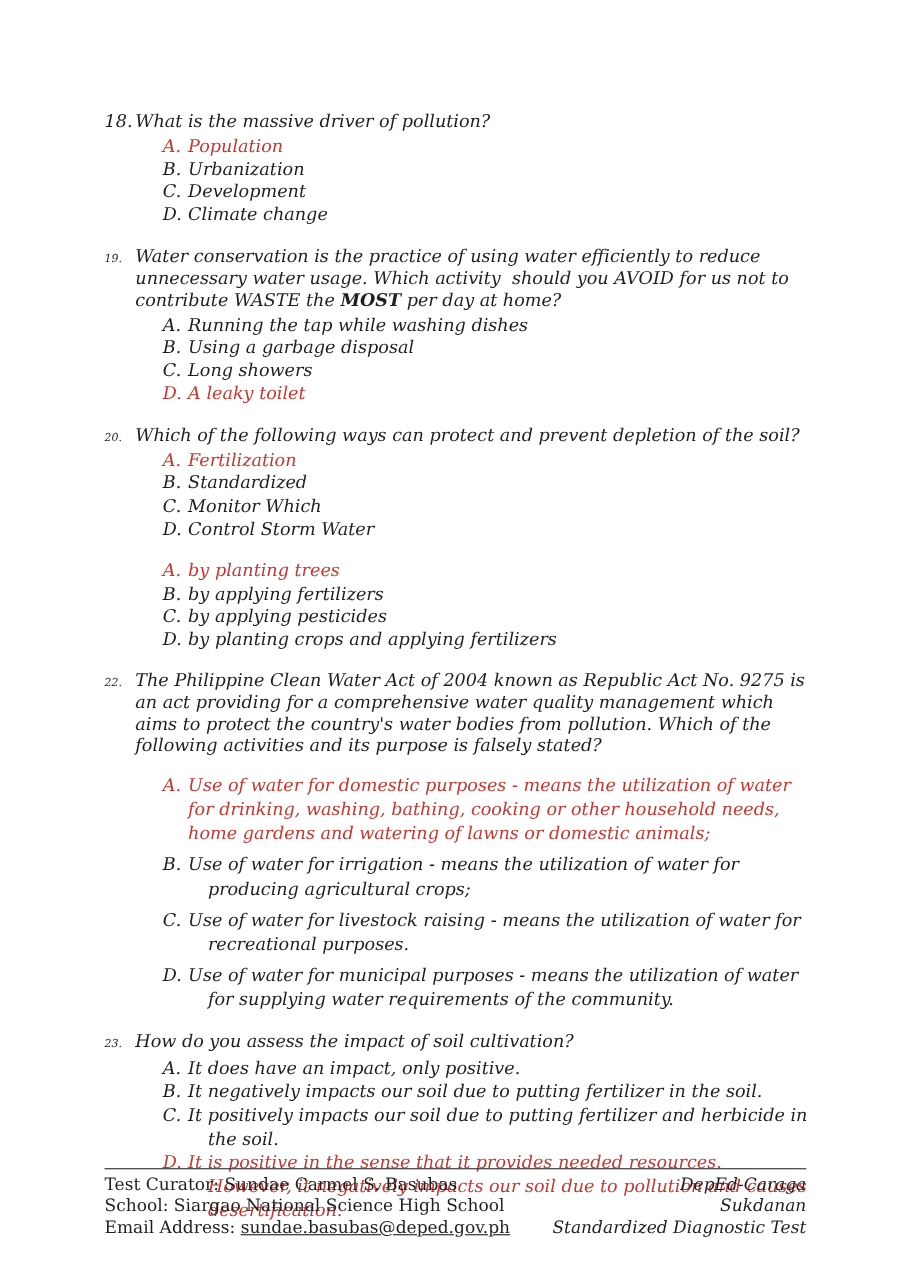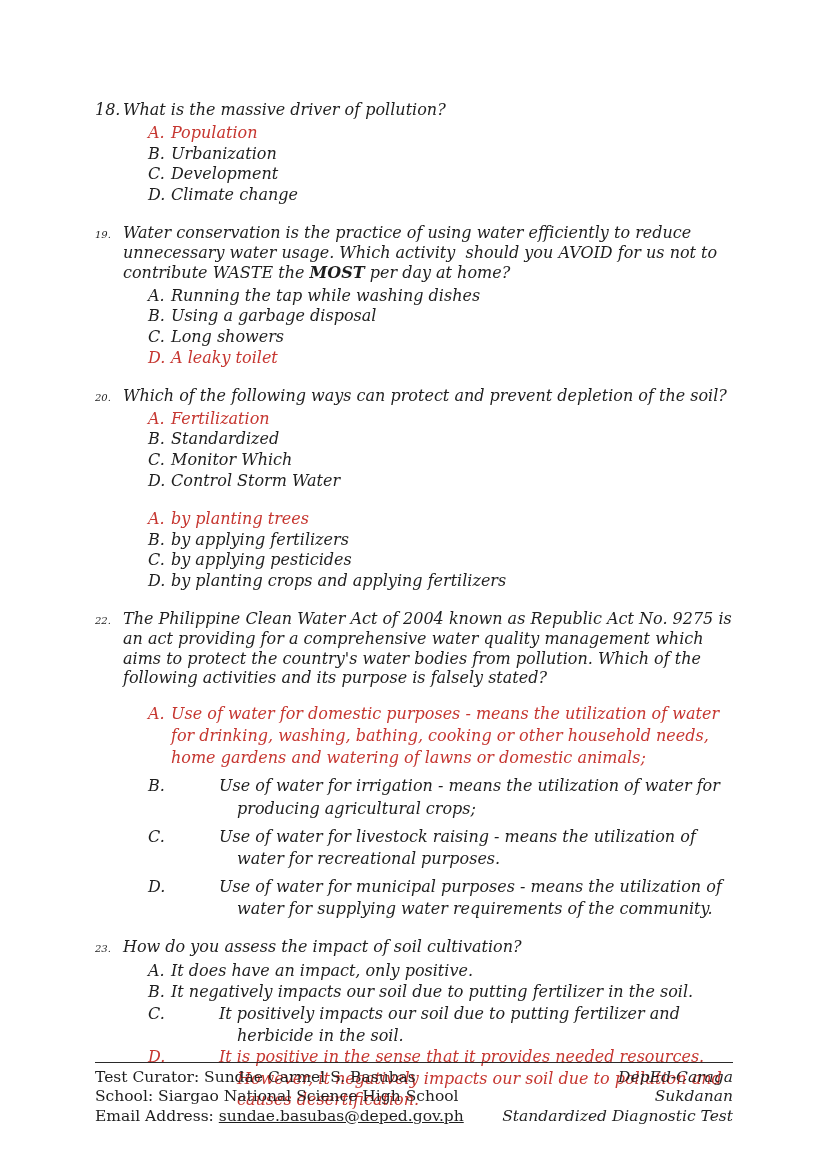--- a/index.html
+++ b/index.html
@@ -24,21 +24,21 @@
   .q{margin-bottom:17px;font-style:italic;}
   .qline{display:flex;align-items:baseline;line-height:1.24;}
   .num{width:28px;flex-shrink:0;}
   .num.sm{font-size:10px;}
   .qtext{flex:1;white-space:pre-wrap;}
   .qtext b{font-weight:bold;margin-top:16px;}
   .opts{padding-left:53px;margin-top:3px;}
   .opt{display:flex;align-items:baseline;line-height:1.3;}
   .olabel{width:23px;flex-shrink:0;}
   .otext{flex:1;white-space:pre-wrap;}
-  .opt.hang .otext{padding-left:18px;text-indent:-18px;margin-left:48px;}
+  .opt.hang .otext{padding-left:18px;text-indent:-18px;}
   .opt.red{color:var(--red);}
   .opts.spaced .opt{margin-bottom:6px;}
   .opts.gap{margin-top:15px;}
   .q22 .opt{line-height:1.38;}
   .q23 .opt{line-height:1.35;}
   footer{
     position:absolute;
     left:95px;right:95px;
     top:1062px;
   }

